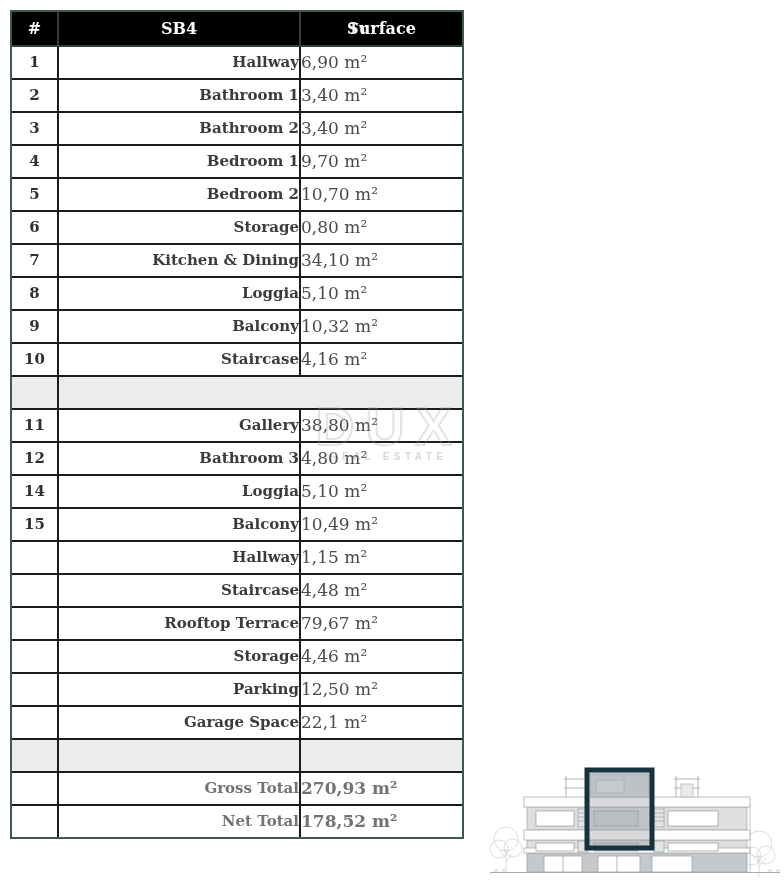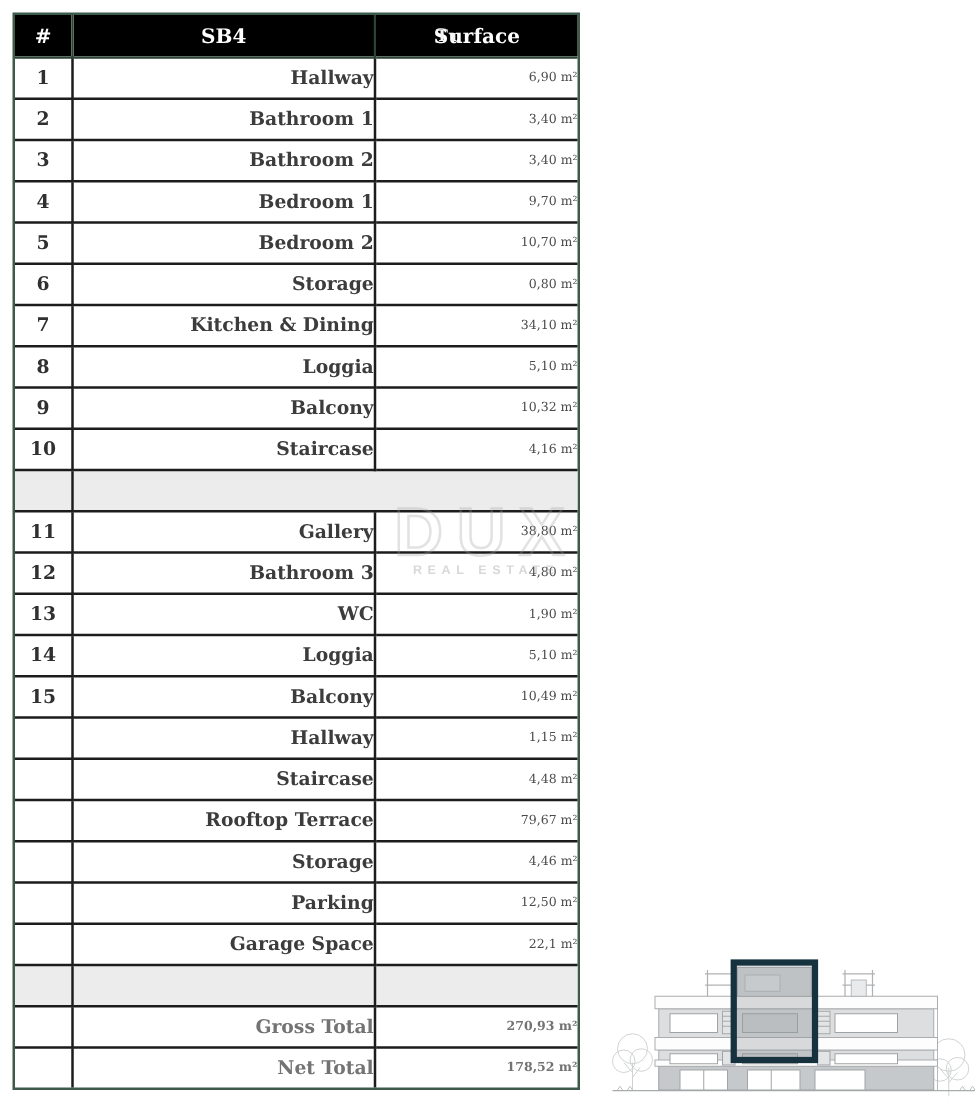--- a/index.html
+++ b/index.html
@@ -39,21 +39,21 @@
     letter-spacing:1px;color:#f2f2f2;margin-left:36px;
   }
   
   td.c-num{
     text-align:center;font-weight:bold;font-size:15px;color:#303030;
   }
   td.c-name{
     text-align:right;padding-left:12px;font-weight:bold;font-size:15px;color:#3c3c3c;
   }
   td.c-val{
-    text-align:right;font-size:10px;color:#4b4b4b;
+    text-align:left;font-size:17px;color:#4b4b4b;
   }
   tr.row-total td.c-name, tr.row-total td.c-val{
     font-weight:bold;color:#737373;
   }
   tr.row-spacer td{background:#ececec;}
   
   .watermark{
     position:absolute;left:300px;top:402px;width:178px;z-index:3;
     text-align:center;pointer-events:none;
     font-family:"Liberation Sans", sans-serif;
@@ -145,25 +145,20 @@
           <td class="c-num">11</td>
           <td class="c-name">Gallery</td>
           <td class="c-val">38,80 m²</td>
         </tr>
   <tr>
           <td class="c-num">12</td>
           <td class="c-name">Bathroom 3</td>
           <td class="c-val">4,80 m²</td>
         </tr>
   <tr>
-          <td class="c-num">13</td>
-          <td class="c-name">WC</td>
-          <td class="c-val">1,90 m²</td>
-        </tr>
-  <tr>
           <td class="c-num">14</td>
           <td class="c-name">Loggia</td>
           <td class="c-val">5,10 m²</td>
         </tr>
   <tr>
           <td class="c-num">15</td>
           <td class="c-name">Balcony</td>
           <td class="c-val">10,49 m²</td>
         </tr>
   <tr>

